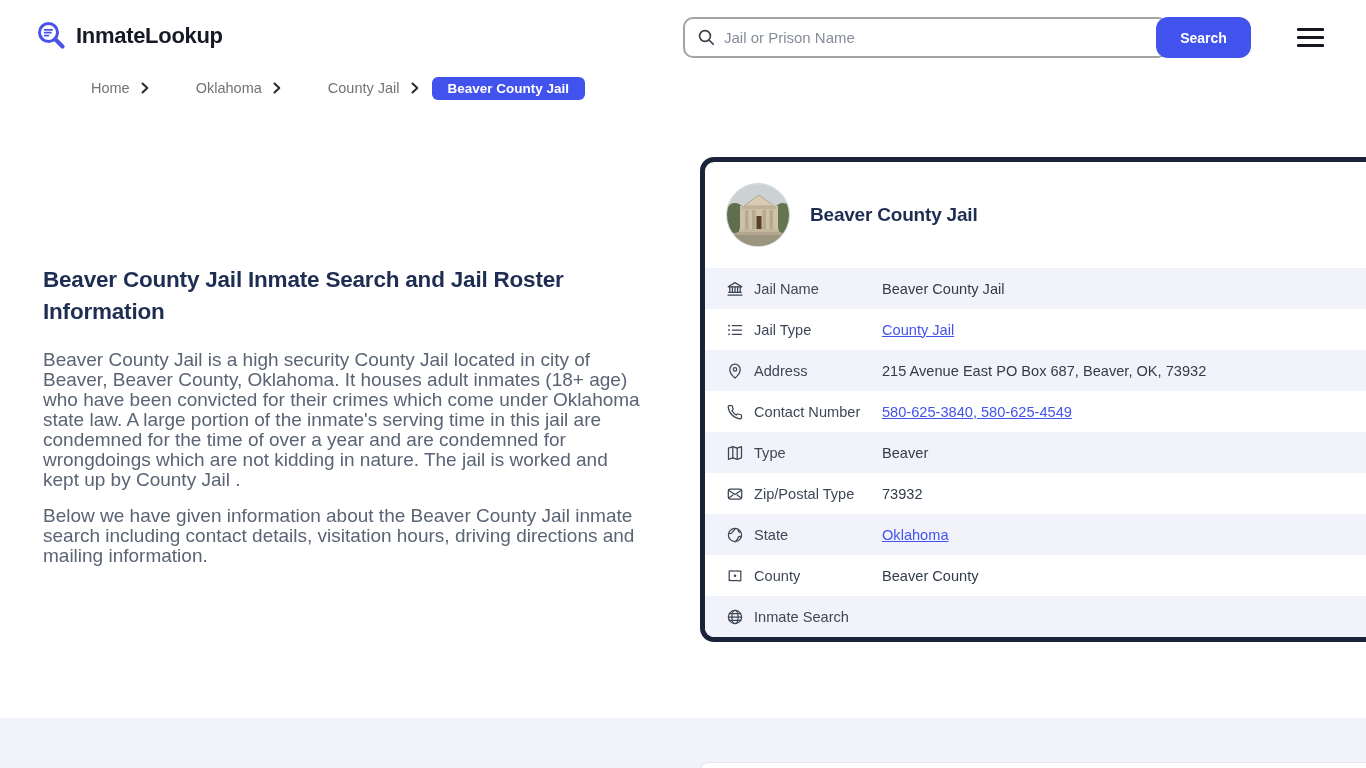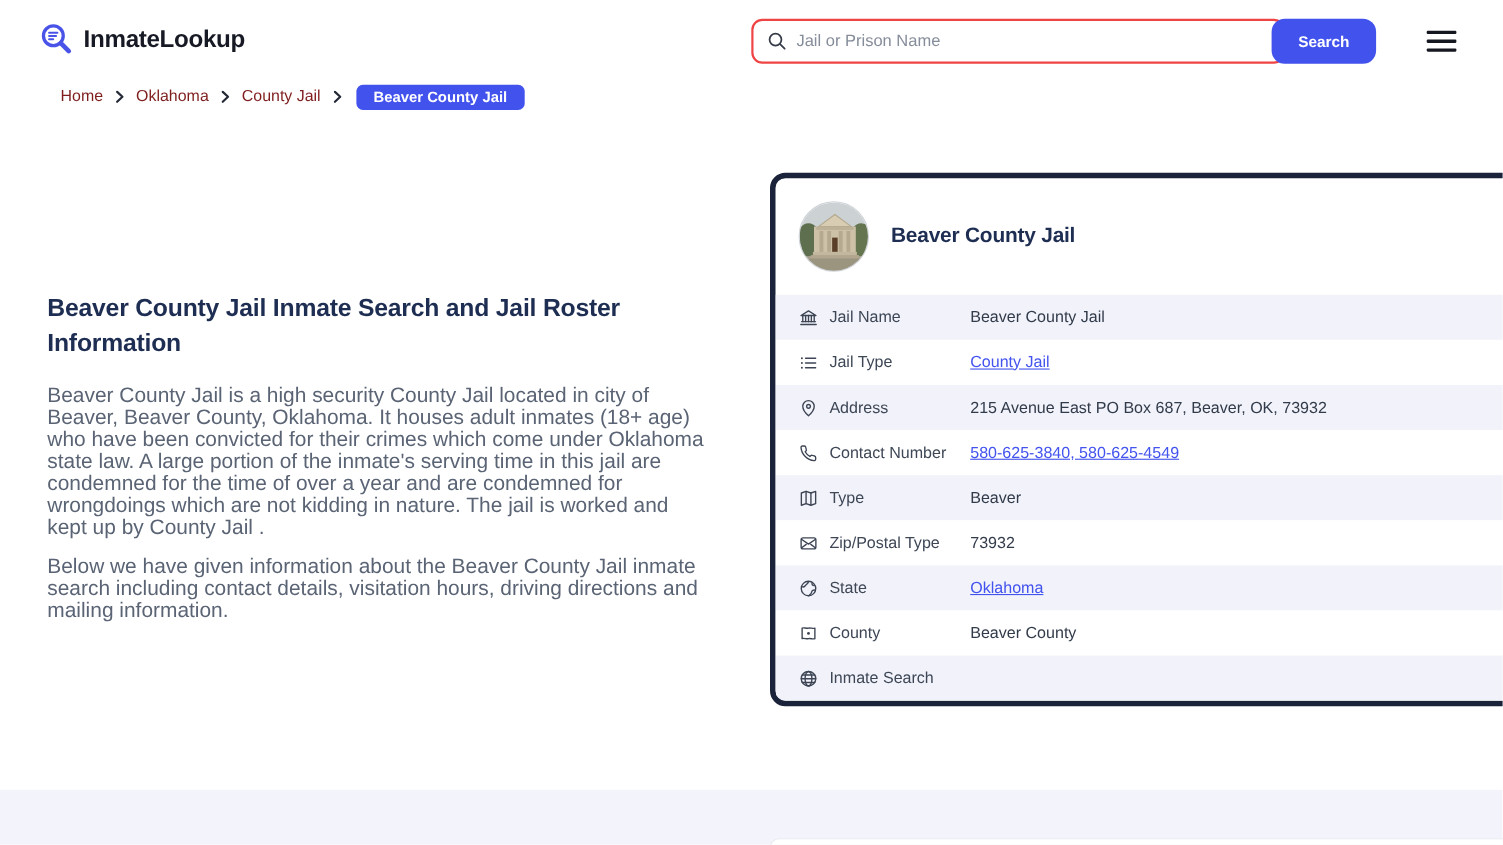--- a/index.html
+++ b/index.html
@@ -28,21 +28,21 @@
   }
   .logo-text{
     font-size:22px;font-weight:700;color:#171a24;letter-spacing:-0.3px;text-align:center;
   }
   .searchbar{
     position:absolute;left:683px;top:17px;width:568px;height:41px;
     display:flex;
   }
   .search-input-wrap{
     flex:1;display:flex;align-items:center;
-    border:2px solid #ef4444;border-radius:10px;
+    border:2px solid #a3a3a3;border-radius:10px;
     background:#fff;padding-left:12px;gap:8px;
   }
   .search-input-wrap input{
     flex:1;border:none;outline:none;font-size:15px;
     font-family:"Liberation Sans", sans-serif;color:#2b3140;
     background:transparent;height:100%;
   }
   .search-input-wrap input::placeholder{color:#858c9a;}
   .search-btn{
     width:95px;margin-left:-12px;border:none;cursor:pointer;
@@ -53,21 +53,21 @@
   .hamburger{
     position:absolute;left:1297px;top:28px;width:27px;height:19px;
     display:flex;flex-direction:column;justify-content:space-between;cursor:pointer;
   }
   .hamburger span{display:block;height:3px;background:#14171f;border-radius:1px;}
   
   .breadcrumb{
     position:absolute;left:55px;top:76px;height:24px;
     display:flex;align-items:center;gap:11px;font-size:14.5px;
   }
-  .bc-link{color:#7f1d1d;text-decoration:none;font-weight:500;cursor:pointer;}
+  .bc-link{color:#737373;text-decoration:none;font-weight:500;cursor:pointer;margin-left:36px;}
   .bc-sep{display:flex;align-items:center;}
   .bc-badge{
     background:var(--accent);color:#fff;font-weight:700;font-size:13.5px;
     padding:4px 16px;border-radius:6px;margin-left:2px;
   }
   
   .article{position:absolute;left:43px;top:264px;width:598px;}
   .article h1{
     font-size:22.5px;line-height:32px;font-weight:700;color:var(--heading);
     margin-bottom:22px;letter-spacing:-0.2px;

